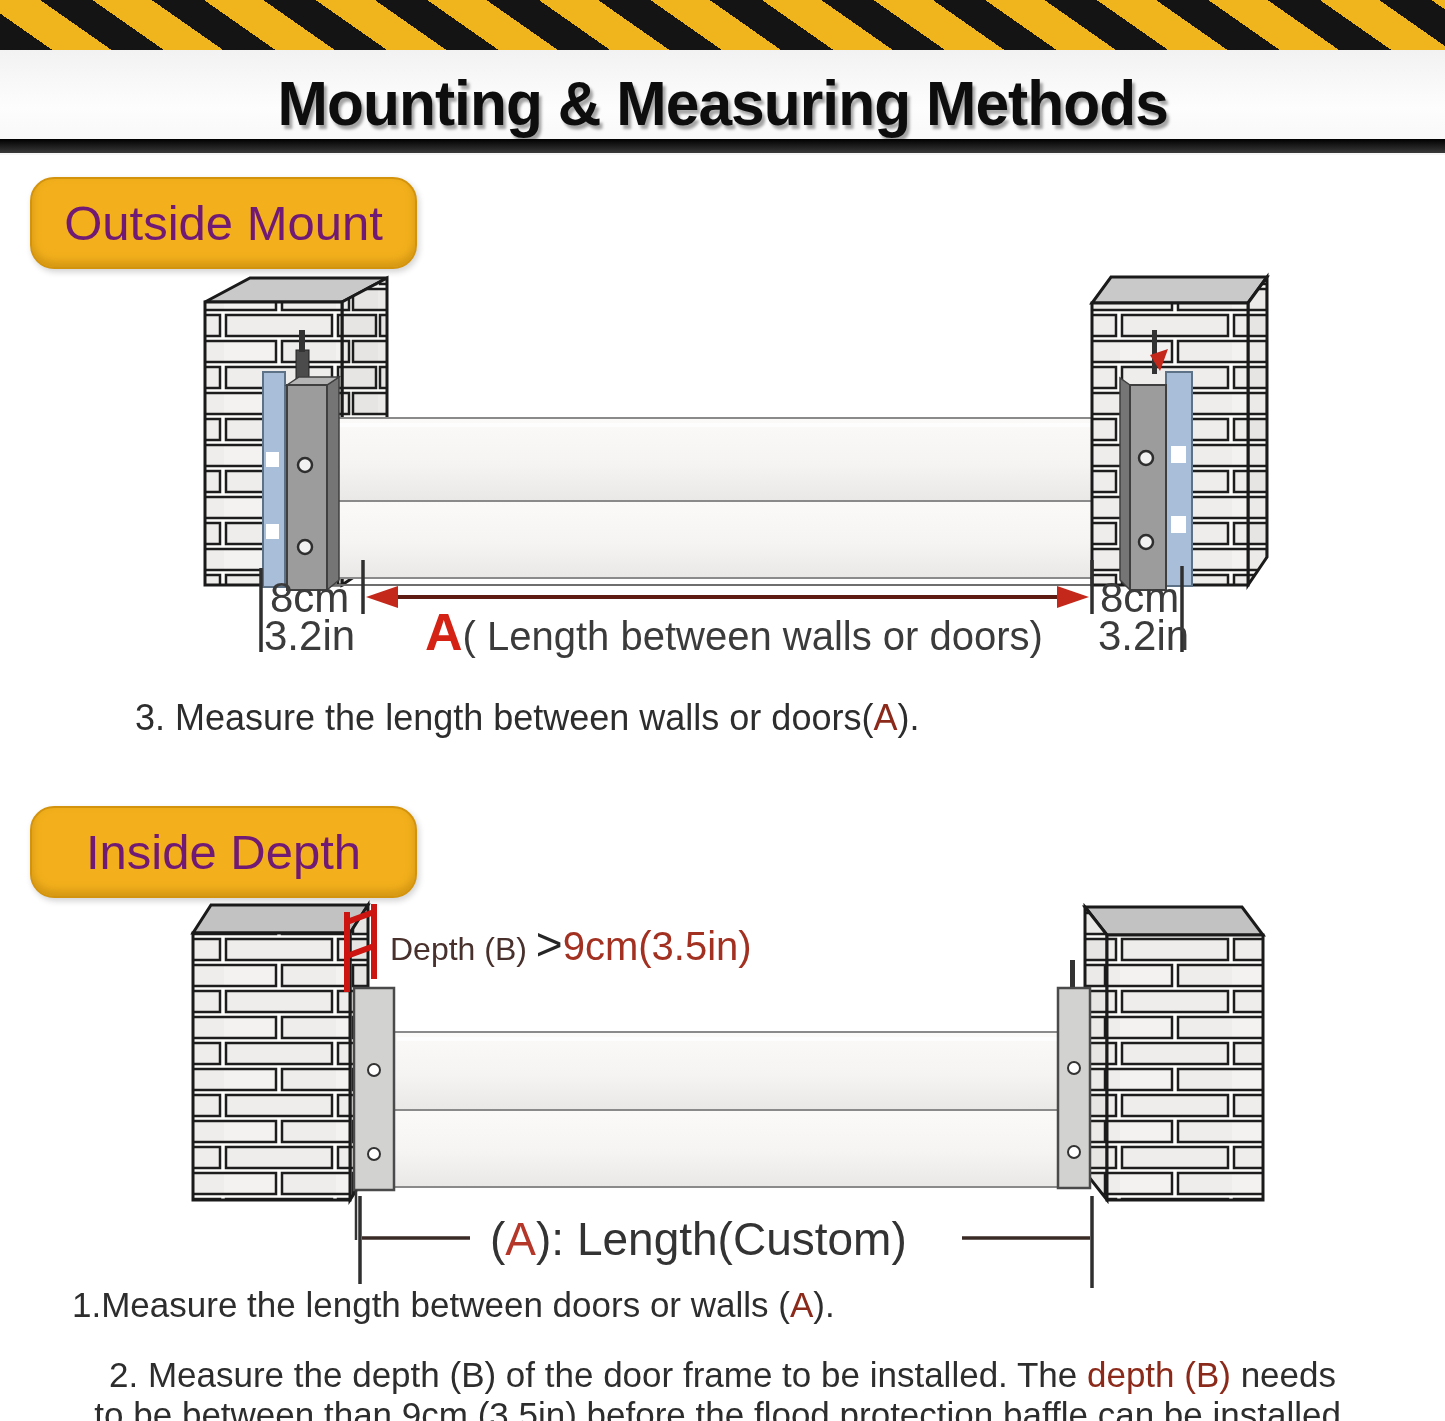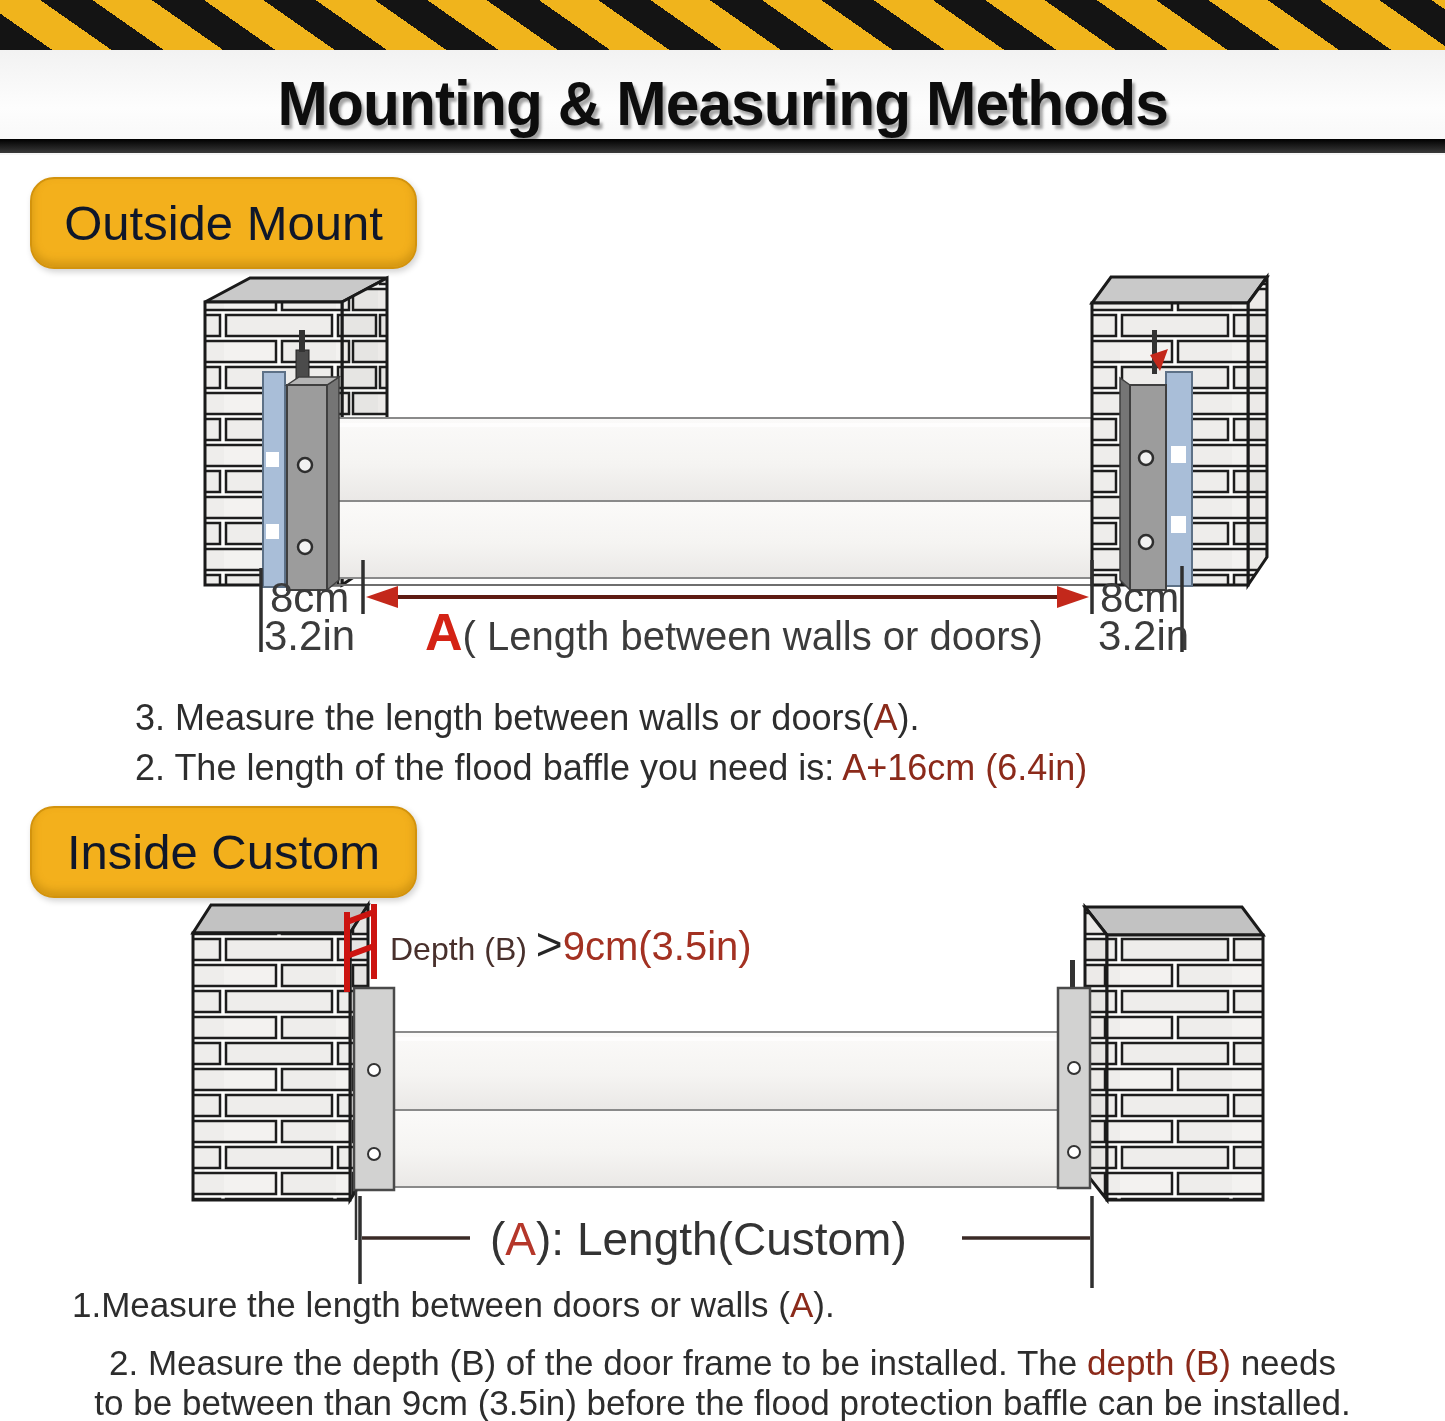--- a/index.html
+++ b/index.html
@@ -16,37 +16,37 @@
   .title-band h1{margin:0;font-size:63px;font-weight:bold;letter-spacing:-1px;color:#0d0d0d;
           text-shadow:3px 4px 3px rgba(0,0,0,.35);transform:scaleX(.96);}
   .divider{position:absolute;top:139px;left:0;width:1445px;height:14px;
           background:linear-gradient(180deg,#000 0%,#222 60%,#3a3a3a 100%);}
 
   
   .badge{position:absolute;left:30px;width:383px;height:88px;border-radius:24px;
          background:#f3b01c;border:2px solid #d3930d;
          box-shadow:inset 0 -5px 8px rgba(150,100,0,.35), 2px 3px 6px rgba(0,0,0,.18);
          display:flex;align-items:center;justify-content:center;}
-  .badge span{font-size:49px;color:#0f172a;}
+  .badge span{font-size:49px;color:#701a75;}
   .badge-outside{top:177px;}
   .badge-inside{top:806px;}
 
   
   svg{position:absolute;left:0;display:block;}
   .diagram-outside{top:270px;}
   .diagram-inside{top:895px;}
   svg text{font-family:"Liberation Sans",sans-serif;}
 
   
   .steps{position:absolute;color:#2d2d2d;font-size:36px;line-height:50px;}
   .steps p{margin:0;}
   .maroon{color:#8b2a1a;}
   .steps-outside{top:693px;left:135px;}
   .steps-inside{top:1285px;left:0;width:1445px;font-size:35px;line-height:40px;}
-  .steps-inside .s1{padding-left:72px;margin-bottom:18px;}
+  .steps-inside .s1{padding-left:72px;margin-bottom:30px;}
   .steps-inside .s2{text-align:center;padding:0 36px;}
 </style>
 </head>
 <body>
 
 <div class="page">
 
   <div class="hazard"></div>
   <div class="title-band">
     <h1>Mounting &amp; Measuring Methods</h1>
@@ -143,25 +143,24 @@
       <text x="1100" y="612" font-size="42" fill="#3b3b3b">8cm</text>
       <text x="1098" y="650" font-size="42" fill="#3b3b3b">3.2in</text>
       <text x="425" y="650">
         <tspan font-size="52" font-weight="bold" fill="#d42315">A</tspan><tspan font-size="40" fill="#3b3b3b">( Length between walls or doors)</tspan>
       </text>
     </g>
   </svg>
 
   <div class="steps steps-outside">
     <p><span>3. Measure the length between walls or doors(</span><span class="maroon">A</span><span>).</span></p>
-    <p><span>2. The length of the flood baffle you need is: </span><span class="maroon">A+16cm (6.4in)</span></p>
   </div>
 
   <div class="badge badge-inside">
-    <span>Inside Custom</span>
+    <span>Inside Depth</span>
   </div>
 
   <svg class="diagram-inside" width="1445" height="395" viewBox="0 895 1445 395">
     <defs>
       <linearGradient id="boardB" x1="0" y1="0" x2="0" y2="1">
         <stop offset="0" stop-color="#fbfaf9"></stop>
           <stop offset=".55" stop-color="#f5f4f2"></stop>
           <stop offset="1" stop-color="#eae8e6"></stop>
       </linearGradient>
       <pattern id="brickF2" width="112" height="52" patternUnits="userSpaceOnUse">

